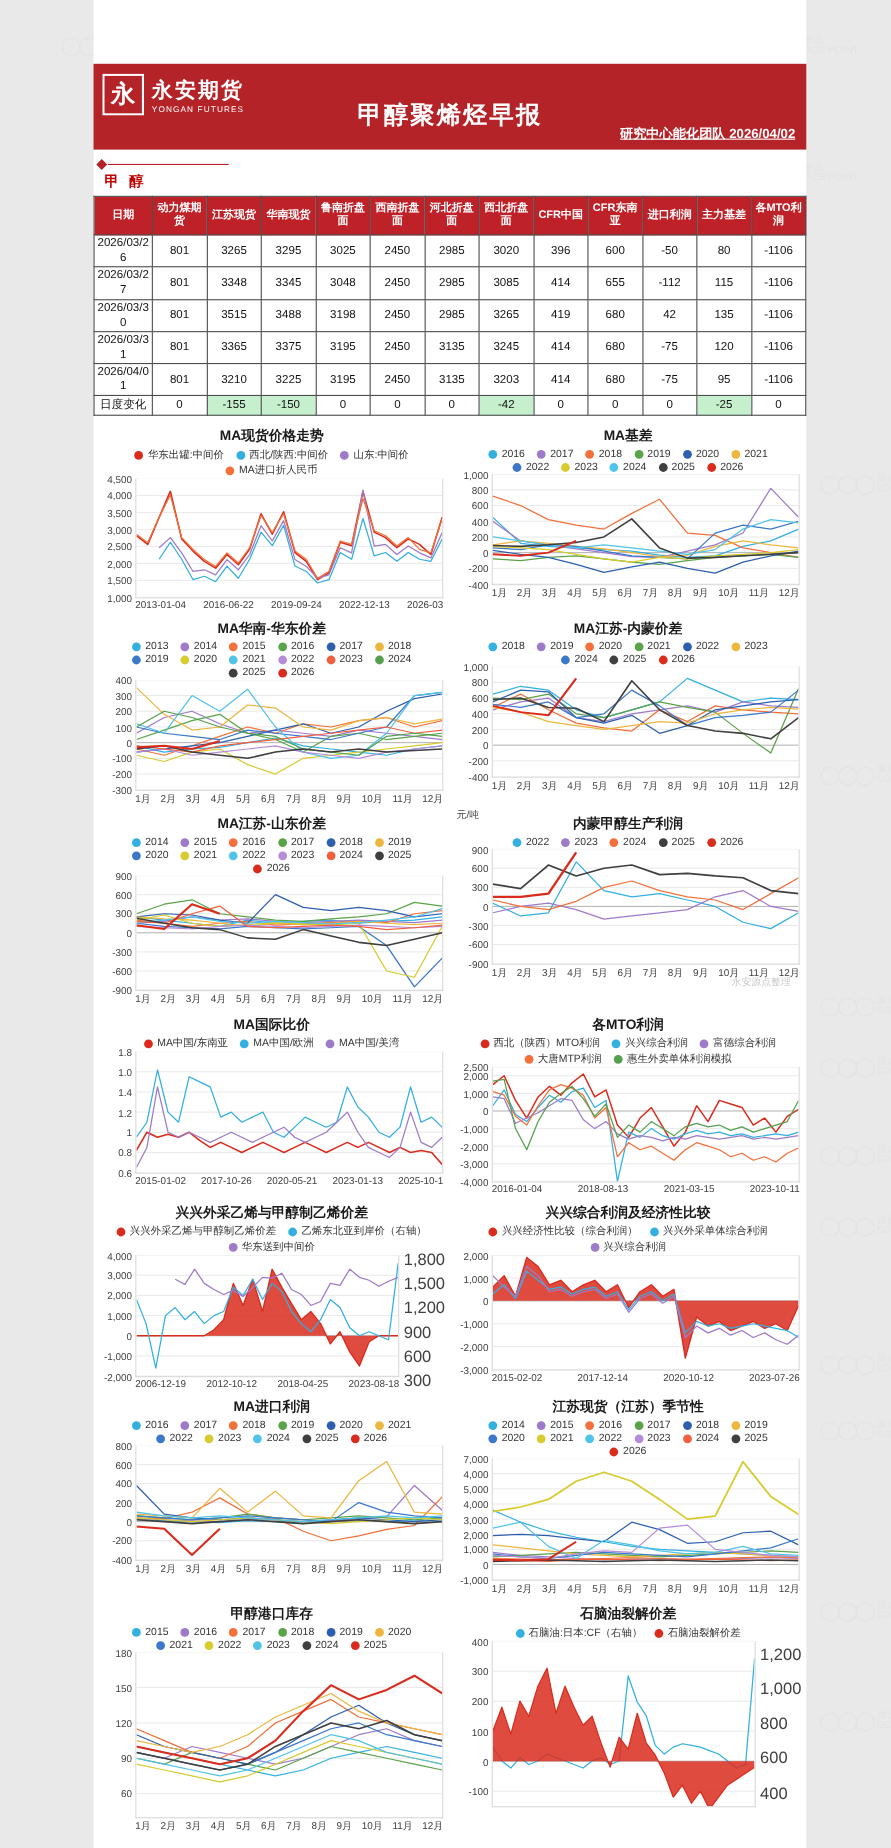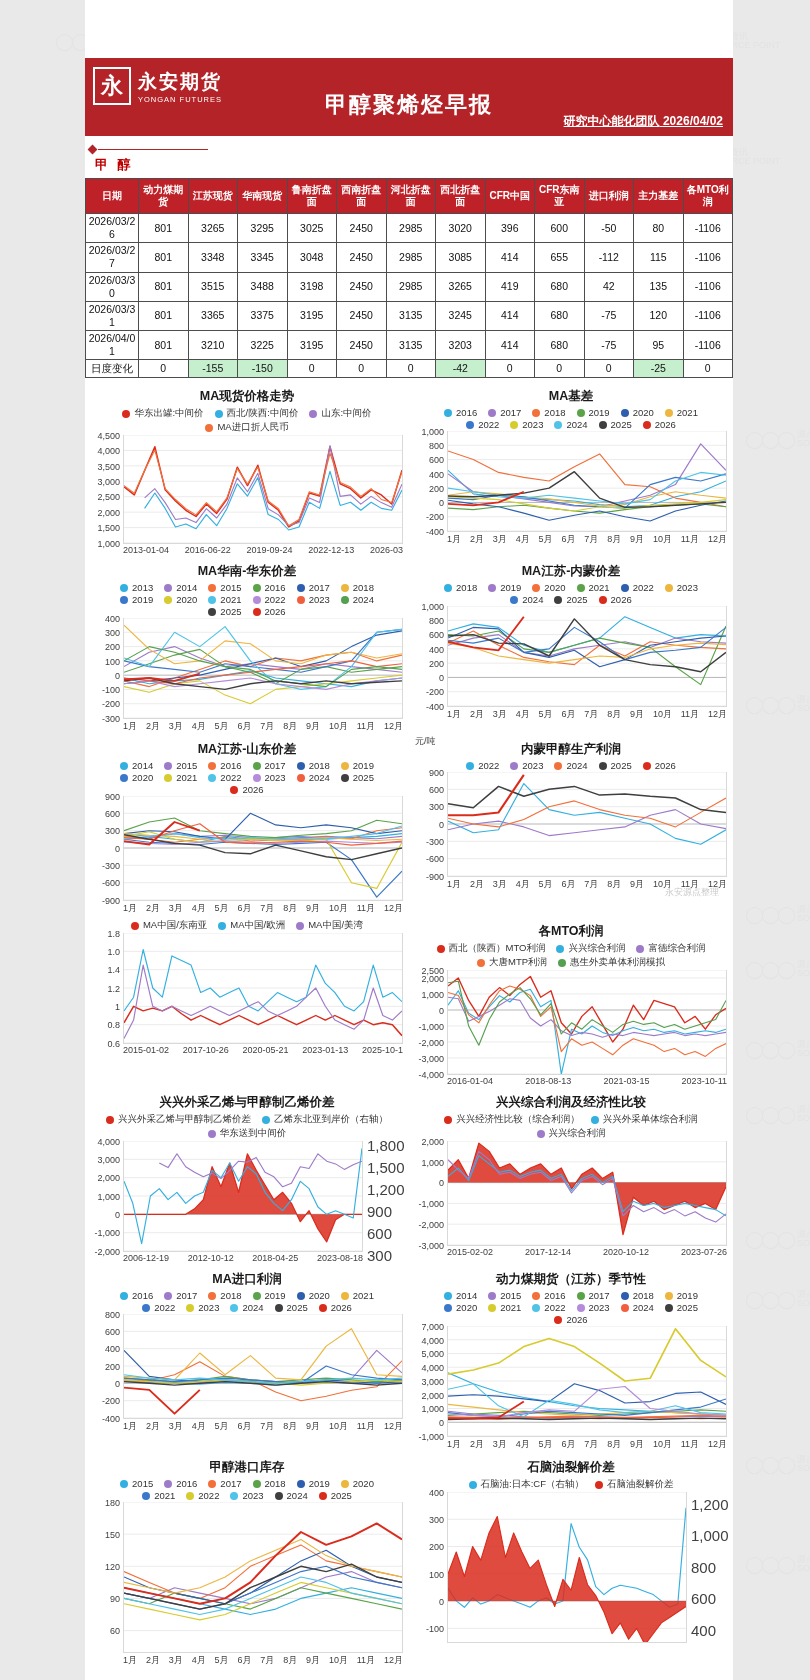--- a/index.html
+++ b/index.html
@@ -794,20 +794,21 @@
             <span>6月</span>
             <span>7月</span>
             <span>8月</span>
             <span>9月</span>
             <span>10月</span>
             <span>11月</span>
             <span>12月</span>
           </div>
         </div>
         <div class="chart">
+          <div class="c-title">MA国际比价</div>
           <div class="legend">
             <span class="leg-item">
               <span class="leg-dot" style="background: rgb(218, 44, 29);"></span>
               <span>MA中国/东南亚</span>
             </span>
             <span class="leg-item">
               <span class="leg-dot" style="background: rgb(51, 176, 224);"></span>
               <span>MA中国/欧洲</span>
             </span>
             <span class="leg-item">
@@ -1102,21 +1103,21 @@
             <span>6月</span>
             <span>7月</span>
             <span>8月</span>
             <span>9月</span>
             <span>10月</span>
             <span>11月</span>
             <span>12月</span>
           </div>
         </div>
         <div class="chart">
-          <div class="c-title">动力煤期货（江苏）季节性</div>
+          <div class="c-title">江苏现货（江苏）季节性</div>
           <div class="legend">
             <span class="leg-item">
               <span class="leg-dot" style="background: rgb(51, 176, 224);"></span>
               <span>2014</span>
             </span>
             <span class="leg-item">
               <span class="leg-dot" style="background: rgb(158, 123, 201);"></span>
               <span>2015</span>
             </span>
             <span class="leg-item">

